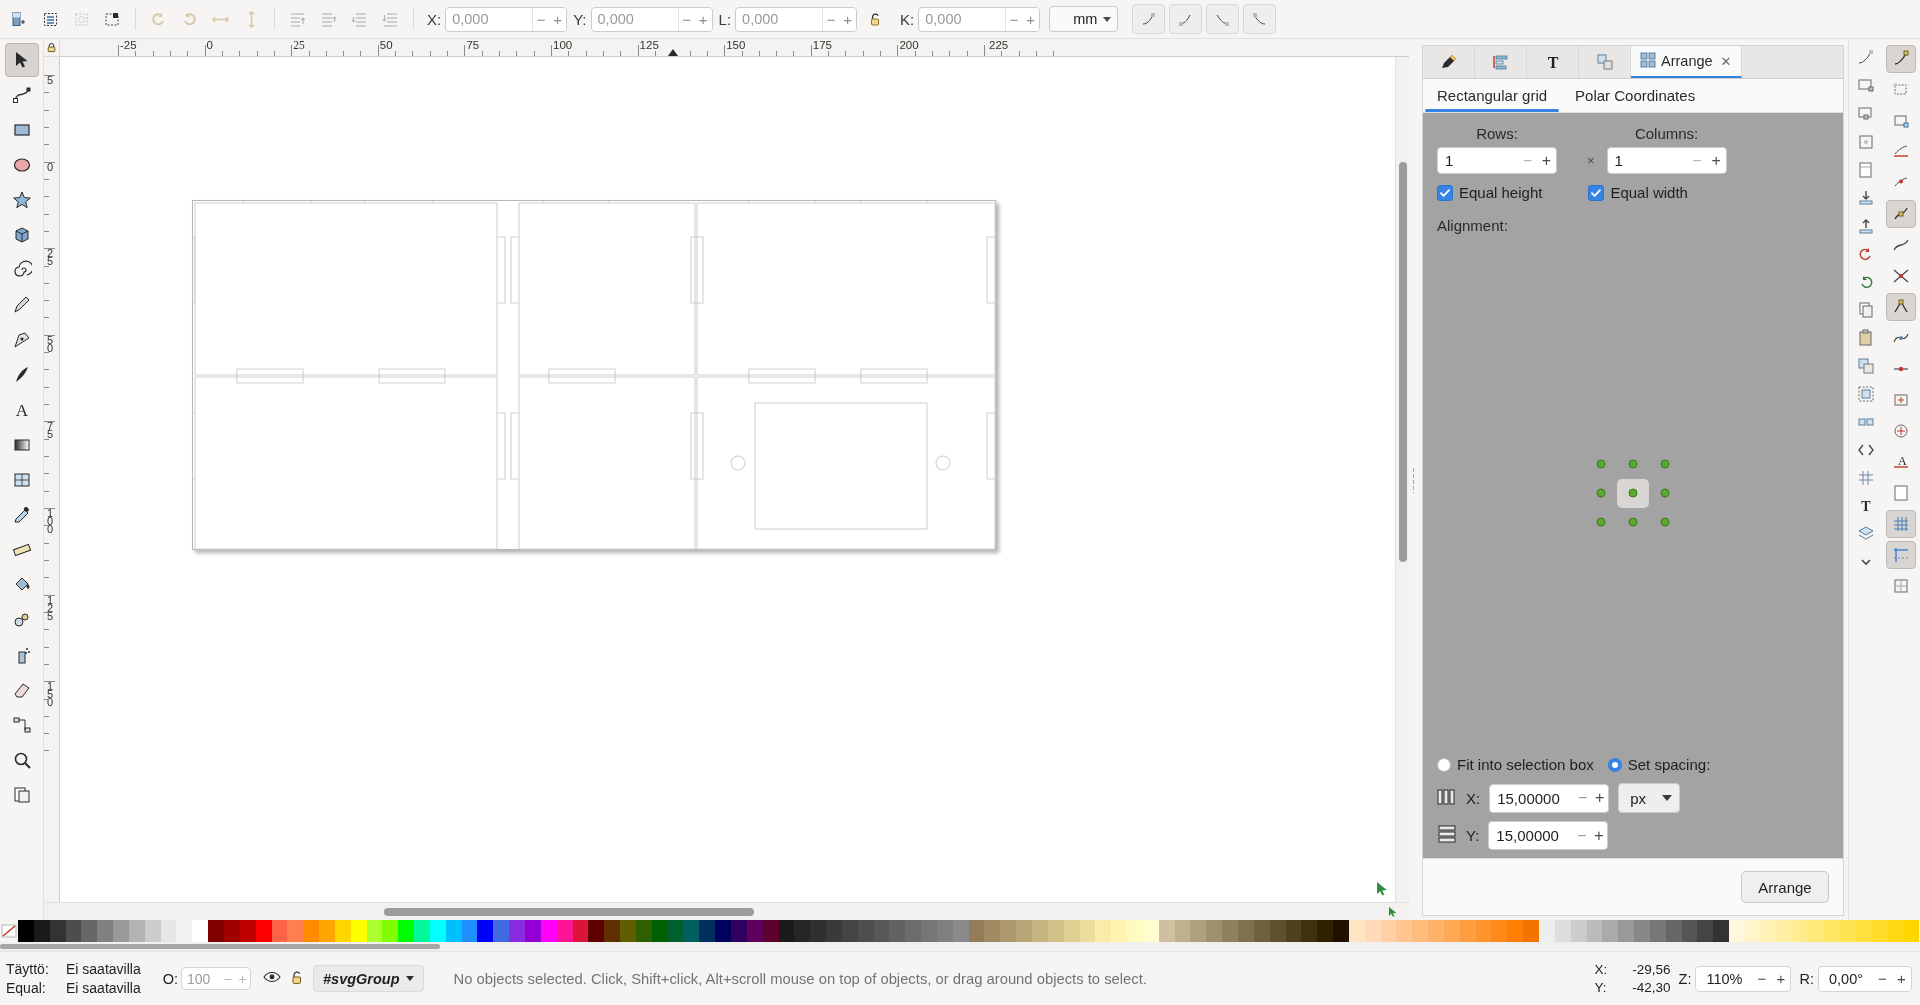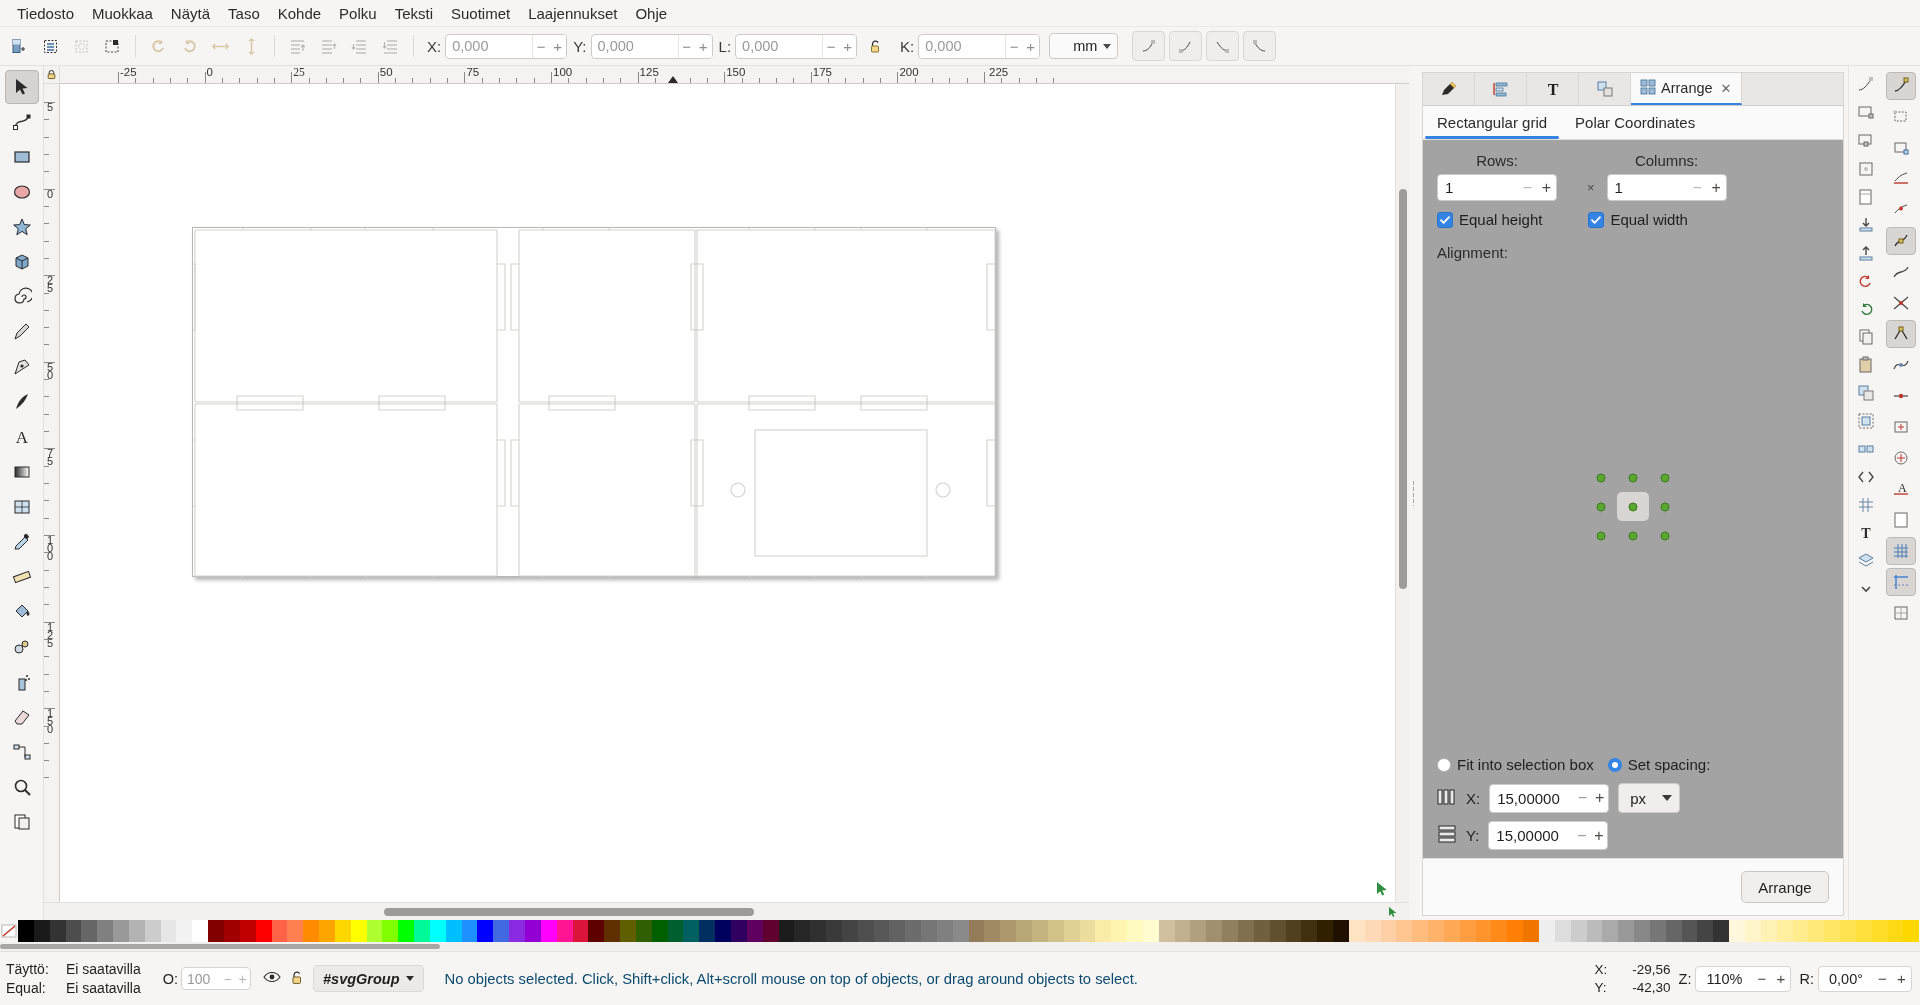--- a/index.html
+++ b/index.html
@@ -154,49 +154,37 @@
   .fsrow{display:flex;gap:8px;}
   .fsk{width:52px;}
   .opacity{display:flex;align-items:center;gap:3px;margin-left:22px;font-size:14.5px;}
   .opspin{height:23px;display:flex;border:1px solid #d6d4d2;border-radius:4px;background:#fff;overflow:hidden;}
   .opspin input{border:0;outline:0;width:38px;padding:0 5px;font-size:14px;color:#9a9a9a;background:transparent;
                 font-family:"Liberation Sans",sans-serif;}
   .opspin .sb{width:15px;display:flex;align-items:center;justify-content:center;color:#b9b7b5;font-size:14px;}
   .layerbox{display:flex;align-items:center;gap:8px;margin-left:12px;}
   .layername{height:27px;display:flex;align-items:center;gap:6px;padding:0 9px;background:#eceae8;
              border:1px solid #dcdad8;border-radius:4px;font-size:14.5px;font-weight:bold;font-style:italic;}
-  .statusmsg{margin-left:5px;font-size:14.8px;color:#0c4a6e;padding-left:16px;}
+  .statusmsg{margin-left:14px;font-size:14.8px;color:#737373;padding-left:16px;}
   .statusright{margin-left:auto;display:flex;align-items:center;gap:8px;padding-right:8px;}
   .xy{display:flex;flex-direction:column;font-size:13.5px;line-height:18px;}
   .xyrow{display:flex;gap:8px;}
   .xyk{width:16px;color:#1f1f1f;}
   .xyv{width:52px;text-align:right;}
   .zbox{display:flex;align-items:center;gap:4px;font-size:14.5px;}
   .zfield{height:26px;display:flex;align-items:center;border:1px solid #d6d4d2;border-radius:4px;background:#fff;}
   .zfield .val{padding:0 10px;font-size:14.5px;}
   .zfield .sb{width:19px;display:flex;align-items:center;justify-content:center;font-size:15px;color:#4a4846;}
 </style>
 </head>
 <body>
 
 <div id="app">
 
 
-  <div class="menubar">
-    <div class="menu-item">Tiedosto</div>
-    <div class="menu-item">Muokkaa</div>
-    <div class="menu-item">Näytä</div>
-    <div class="menu-item">Taso</div>
-    <div class="menu-item">Kohde</div>
-    <div class="menu-item">Polku</div>
-    <div class="menu-item">Teksti</div>
-    <div class="menu-item">Suotimet</div>
-    <div class="menu-item">Laajennukset</div>
-    <div class="menu-item">Ohje</div>
-  </div>
 
   <div class="cmdbar">
     <div class="tbtn">
       <svg width="19" height="19" viewBox="0 0 19 19">
         <rect x="3" y="2.5" width="7" height="13" fill="#7a9ec2" stroke="#3a5f85"></rect>
         <rect x="3" y="2.5" width="7" height="5" fill="#cfe0ef"></rect>
         <path d="M11 12 l4 0 m-2-2 l0 4" stroke="#333" stroke-width="1.1"></path>
       </svg>
     </div>
     <div class="tbtn">

